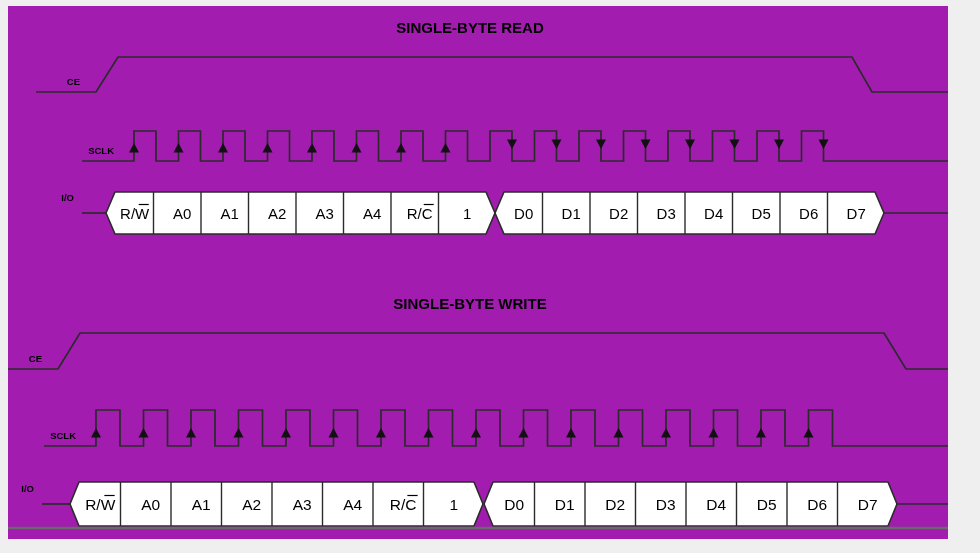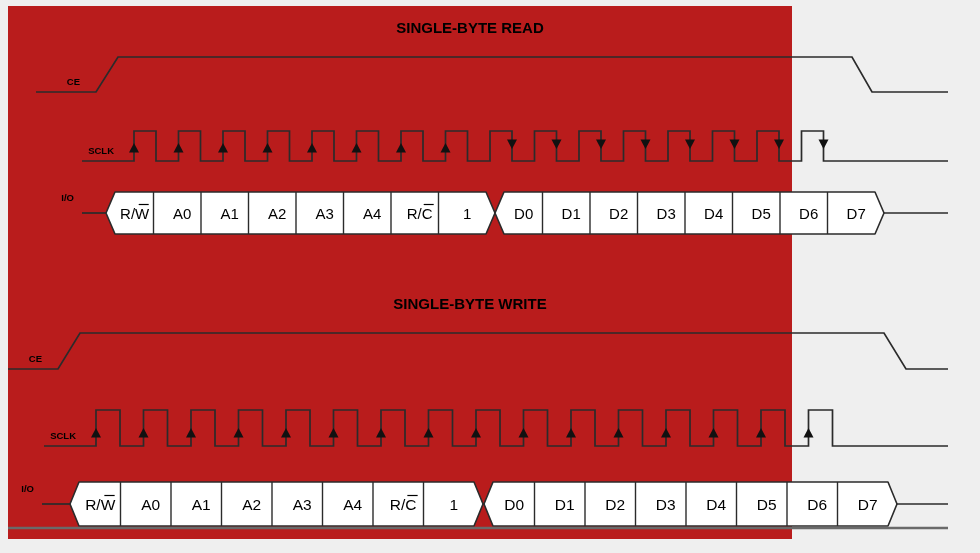--- a/index.html
+++ b/index.html
@@ -12,23 +12,23 @@
     position: relative;
     width: 980px;
     height: 553px;
     overflow: hidden;
     background: #efefef;
   }
   .sheet {
     position: absolute;
     left: 8px;
     top: 6px;
-    width: 784px;
+    width: 940px;
     height: 533px;
-    background: #b91c1c;
+    background: #a21caf;
   }
   .diagram-svg {
     display: block;
   }
   .title-text {
     font-family: "Liberation Sans", sans-serif;
     font-size: 15px;
     font-weight: bold;
     fill: #000000;
   }

